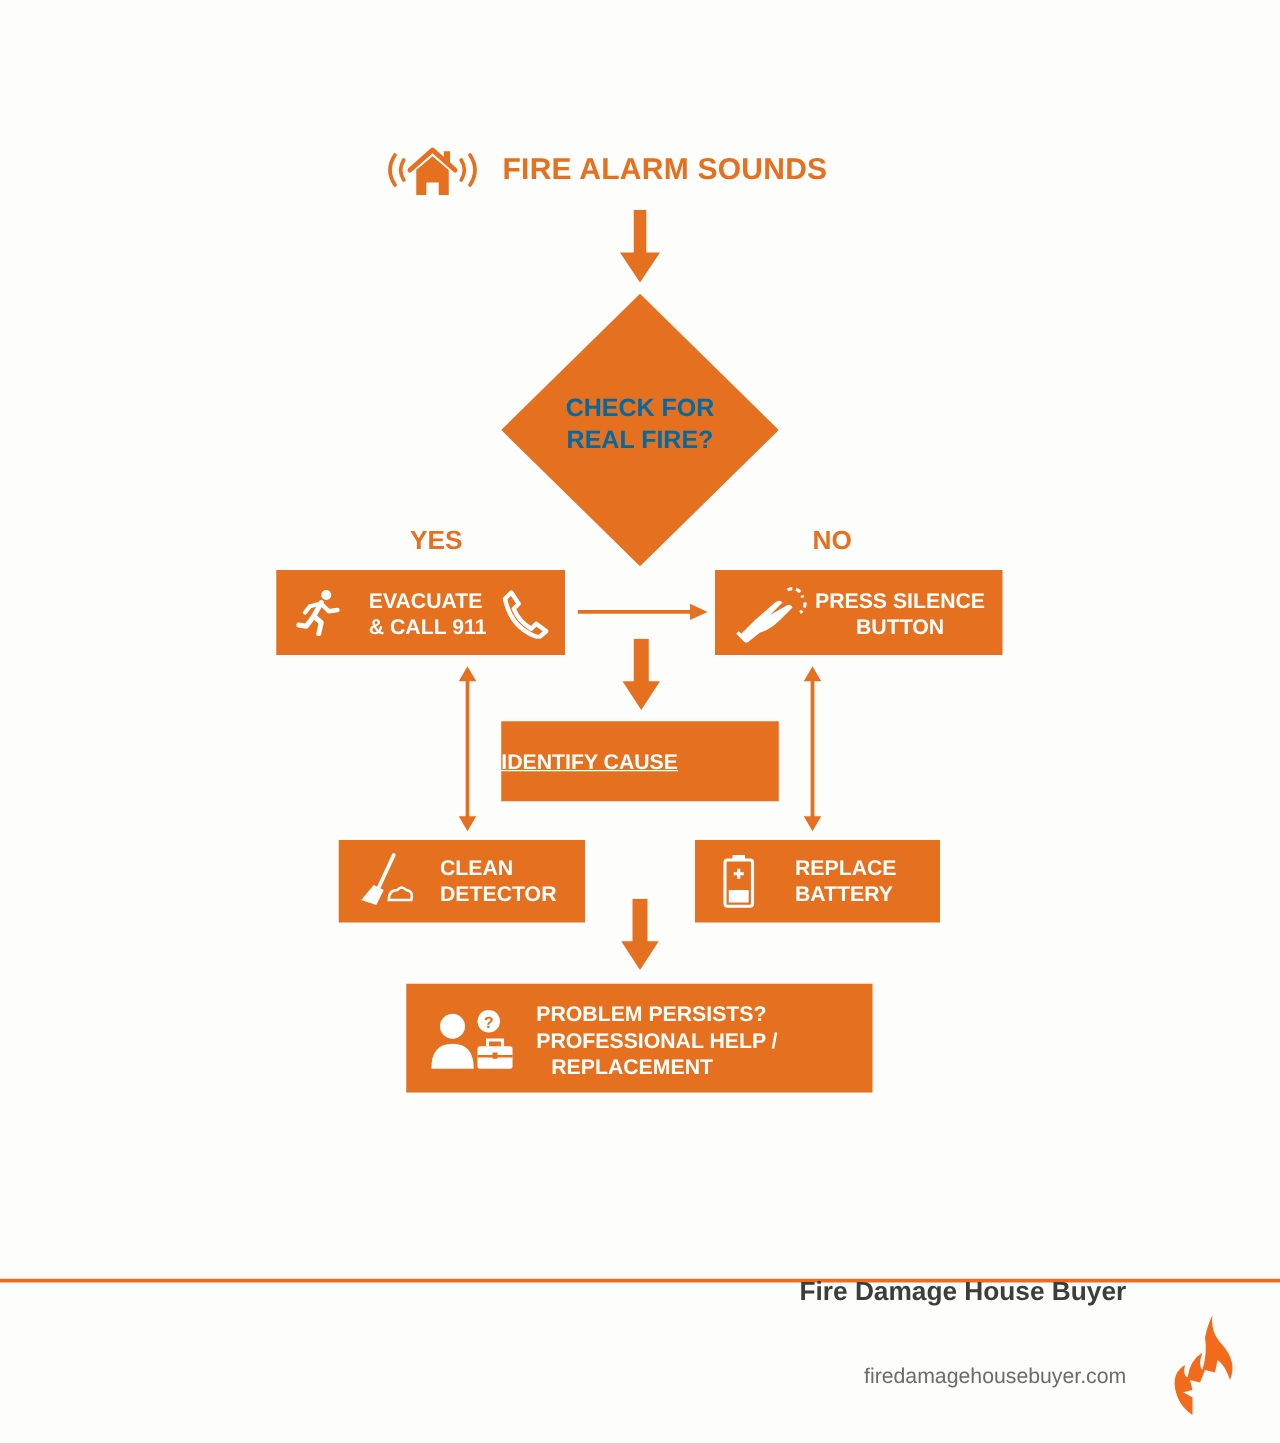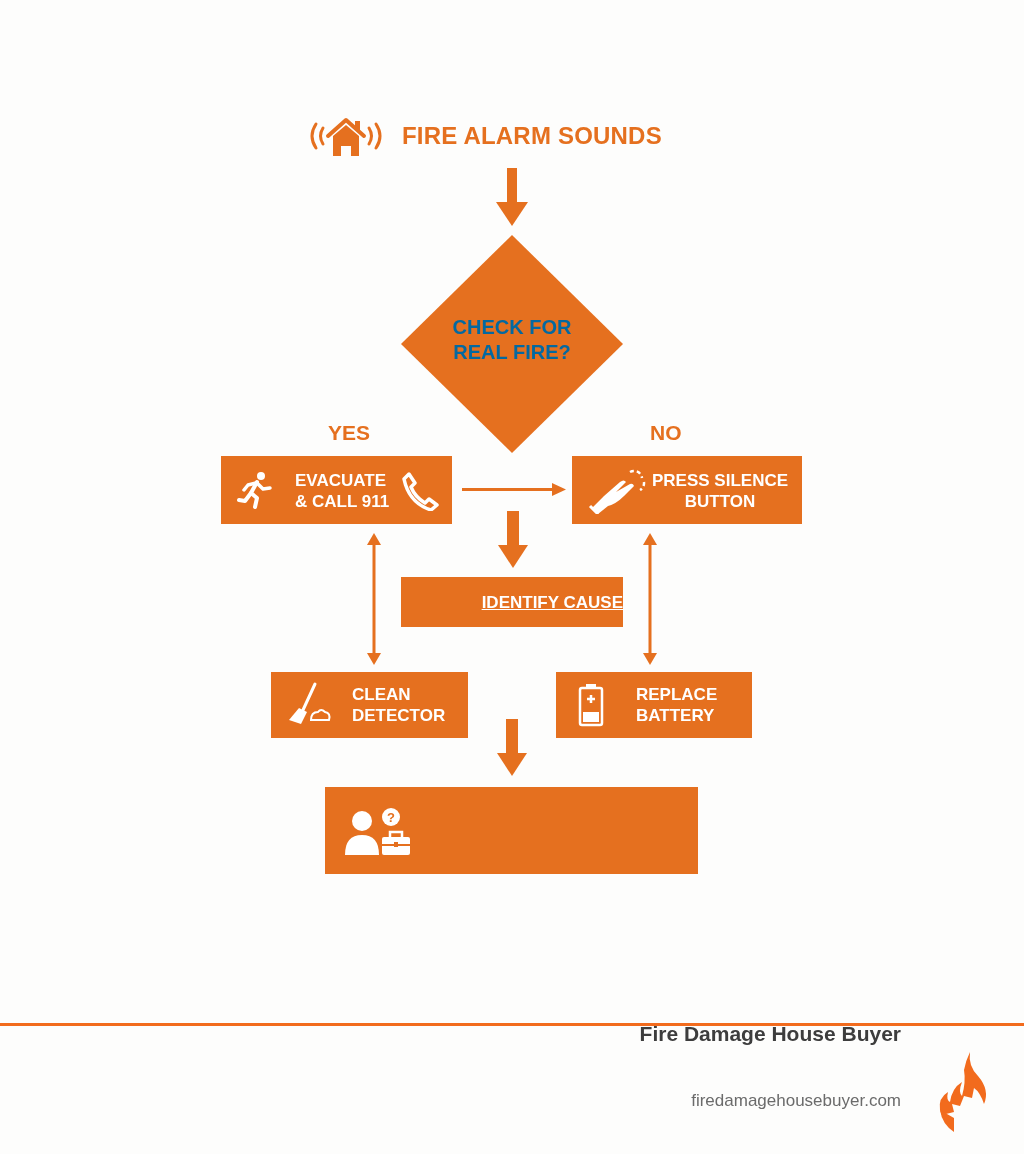--- a/index.html
+++ b/index.html
@@ -106,21 +106,21 @@
   </span>
 </div>
 
 <div class="abs" style="left:498px; top:511px;">
   <svg width="30" height="58" viewBox="0 0 30 58">
       <rect x="9" y="0" width="12" height="36" fill="#e5701f"></rect>
       <polygon points="0,34 30,34 15,57" fill="#e5701f"></polygon>
     </svg>
 </div>
 
-<div class="box" style="left:401px; top:577px; width:222px; height:50px; justify-content:flex-end;">
+<div class="box" style="left:401px; top:577px; width:222px; height:64px; justify-content:flex-start;">
   <span class="txt">IDENTIFY CAUSE</span>
 </div>
 
 <div class="abs" style="left:366px; top:533px;">
   <svg width="16" height="132" viewBox="0 0 16 132">
       <rect x="6.5" y="8" width="3" height="116" fill="#e5701f"></rect>
       <polygon points="8,0 15,12 1,12" fill="#e5701f"></polygon>
       <polygon points="8,132 15,120 1,120" fill="#e5701f"></polygon>
     </svg>
 </div>
@@ -174,20 +174,25 @@
       <circle cx="17" cy="14" r="10" fill="#fff"></circle>
       <path d="M0 48 Q0 28 17 28 Q34 28 34 48 Z" fill="#fff"></path>
       <circle cx="46" cy="10" r="9" fill="#fff"></circle>
       <text x="46" y="15" font-size="13" font-weight="bold" text-anchor="middle" fill="#e5701f" font-family="Liberation Sans, sans-serif">?</text>
       <rect x="37" y="30" width="28" height="18" rx="2" fill="#fff"></rect>
       <path d="M45 30 L45 25 L57 25 L57 30" stroke="#fff" stroke-width="2.5" fill="none"></path>
       <rect x="37" y="37" width="28" height="2" fill="#e5701f"></rect>
       <rect x="49" y="35" width="4" height="5" fill="#e5701f"></rect>
     </svg>
   </span>
+  <span class="txt" style="position:absolute; left:104px; top:14px;">
+    <div>PROBLEM PERSISTS?</div>
+    <div>PROFESSIONAL HELP /</div>
+    <div style="padding-left:12px;">REPLACEMENT</div>
+  </span>
 </div>
 
 <div class="footer-line"></div>
 <div class="brand-name">Fire Damage House Buyer</div>
 <div class="brand-url">firedamagehousebuyer.com</div>
 <div class="abs" style="left:934px; top:1052px;">
   <svg width="56" height="82" viewBox="0 0 56 82">
     <path d="M36 0 Q34 14 44 24 Q56 38 50 52 Q46 40 40 36 L38 46 L30 44 L26 54 L18 52 L20 60 L12 62 L14 70 Q8 66 6 58 Q4 46 14 40 Q12 48 16 50 Q18 36 28 30 Q24 40 28 44 Q32 30 30 18 Q32 8 36 0 Z" fill="#f26b1d"></path>
     <path d="M6 58 Q8 72 20 80 L20 66 Z" fill="#f26b1d"></path>
   </svg>

